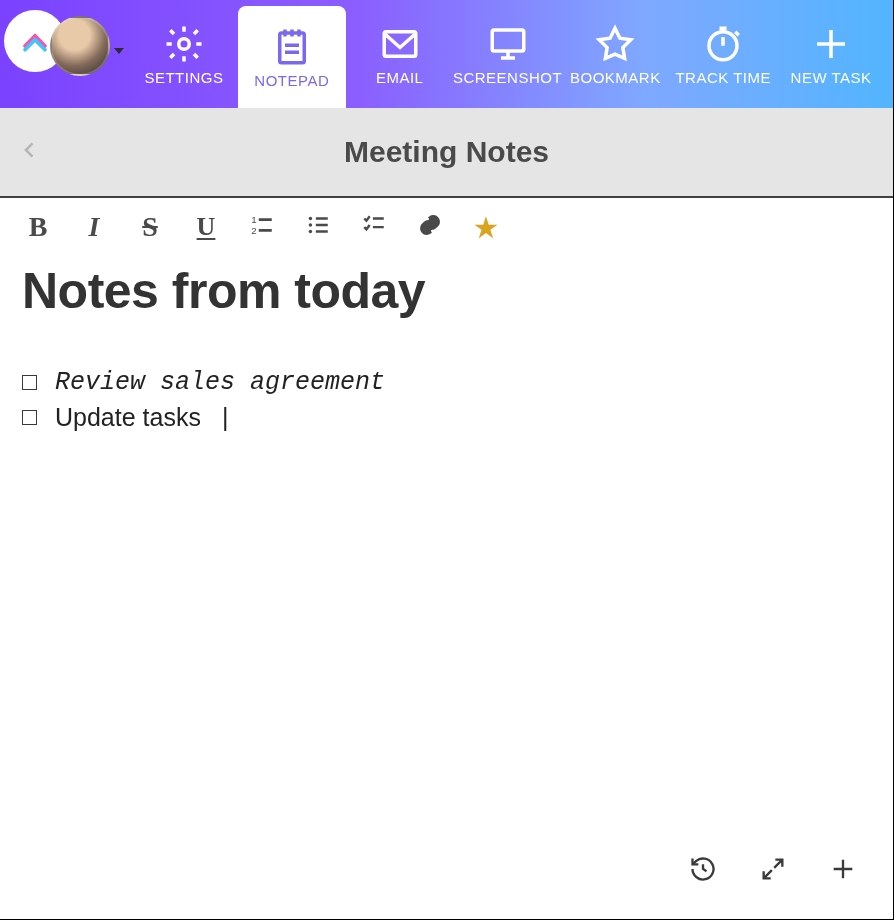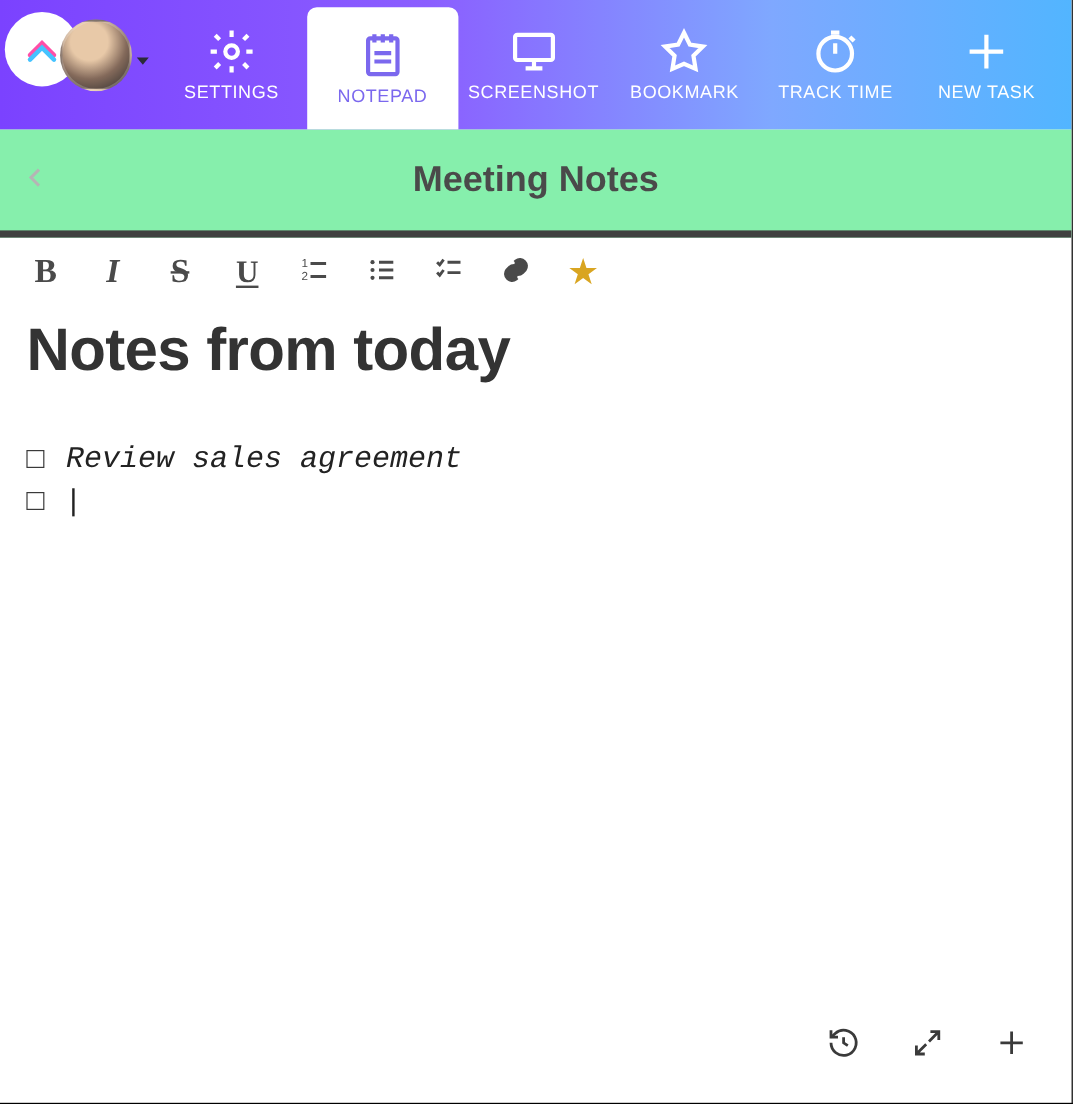--- a/index.html
+++ b/index.html
@@ -54,22 +54,22 @@
       text-align: right;
     }
     .nav-item.active .nav-label { color: #7B68EE; }
     .nav-item.active svg { stroke: #7B68EE; }
 
     
     .title-row {
       height: 90px;
       display: flex; align-items: center; justify-content: center;
       position: relative;
-      border-bottom: 6px solid #404040;
-      background: #86efac;
+      border-bottom: 2px solid #404040;
+      background: #e5e5e5;
     }
     .back-btn {
       position: absolute; left: 14px; top: 50%; transform: translateY(-50%);
       width: 32px; height: 32px; display: flex; align-items: center; justify-content: center;
       cursor: pointer;
     }
     .back-btn svg { stroke: #b5b5b5; stroke-width: 3; fill: none; width: 20px; height: 28px; }
     .page-title { font-size: 30px; font-weight: 700; color: #4a4a4a; }
 
     
@@ -139,20 +139,29 @@
     <div class="nav-item active">
       <span>
         <svg viewBox="0 0 24 24">
             <rect x="5" y="4" width="14" height="17" rx="1"></rect>
             <path d="M8 2v4M12 2v4M16 2v4M8 11h8M8 15h8"></path>
           </svg>
       </span>
       <span class="nav-label">NOTEPAD</span>
     </div>
 
+    <div class="nav-item">
+      <span>
+        <svg viewBox="0 0 24 24">
+            <rect x="3" y="5" width="18" height="14" rx="1"></rect>
+            <path d="M3 6l9 8 9-8"></path>
+          </svg>
+      </span>
+      <span class="nav-label">EMAIL</span>
+    </div>
 
     <div class="nav-item">
       <span>
         <svg viewBox="0 0 24 24">
             <rect x="3" y="4" width="18" height="12" rx="1"></rect>
             <path d="M8 20h8M12 16v4"></path>
           </svg>
       </span>
       <span class="nav-label">SCREENSHOT</span>
     </div>
@@ -246,20 +255,21 @@
 
 <div class="editor">
   <div class="note-heading">Notes from today</div>
   <ul class="check-list">
     <li class="check-item italic">
       <span class="check-box"></span>
       <span class="check-text">Review sales agreement</span>
     </li>
     <li class="check-item">
       <span class="check-box"></span>
+      <span class="check-text">Update tasks</span>
         <span class="cursor-pipe">|</span>
     </li>
   </ul>
 </div>
 
 <div class="bottombar">
   <div class="b-btn">
     <span>
       <svg viewBox="0 0 24 24">
           <path d="M3 12a9 9 0 1 0 3-6.7L3 8"></path>

